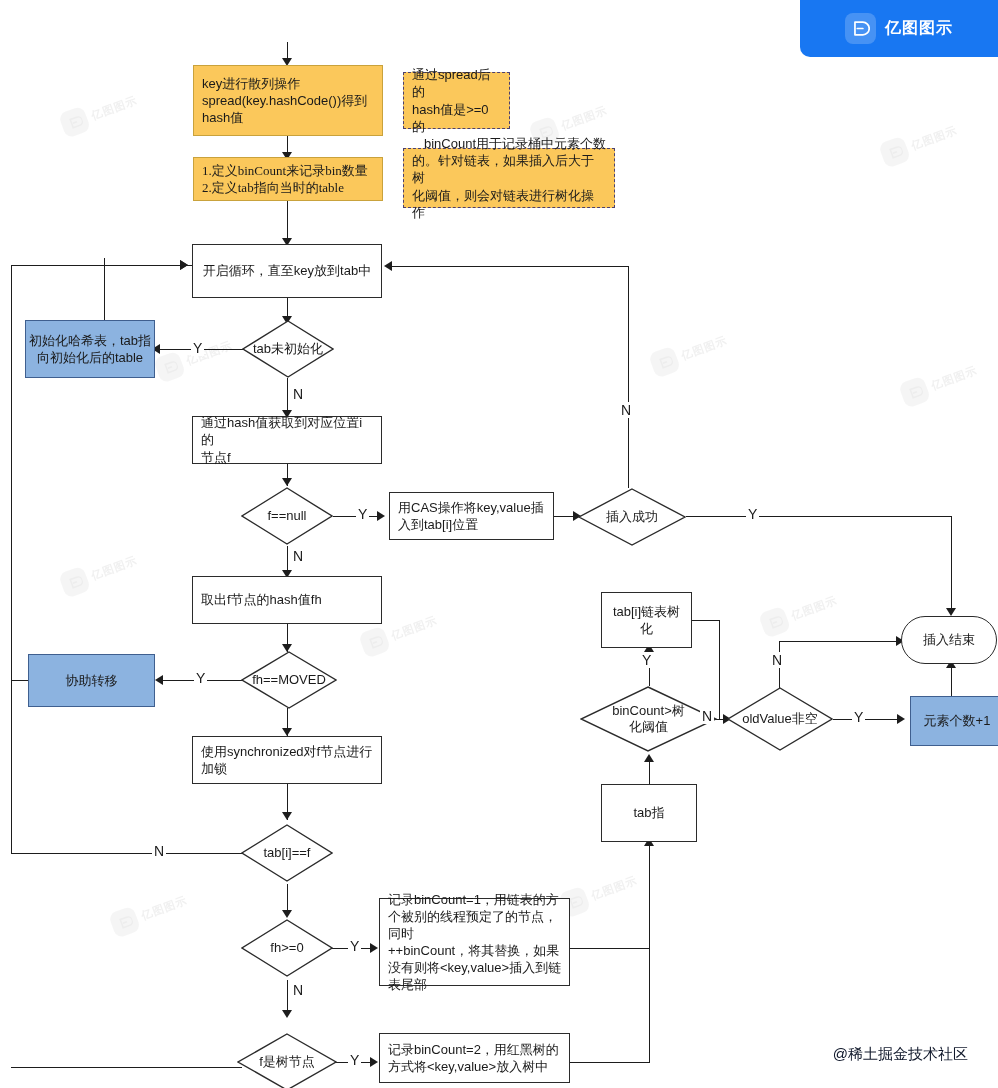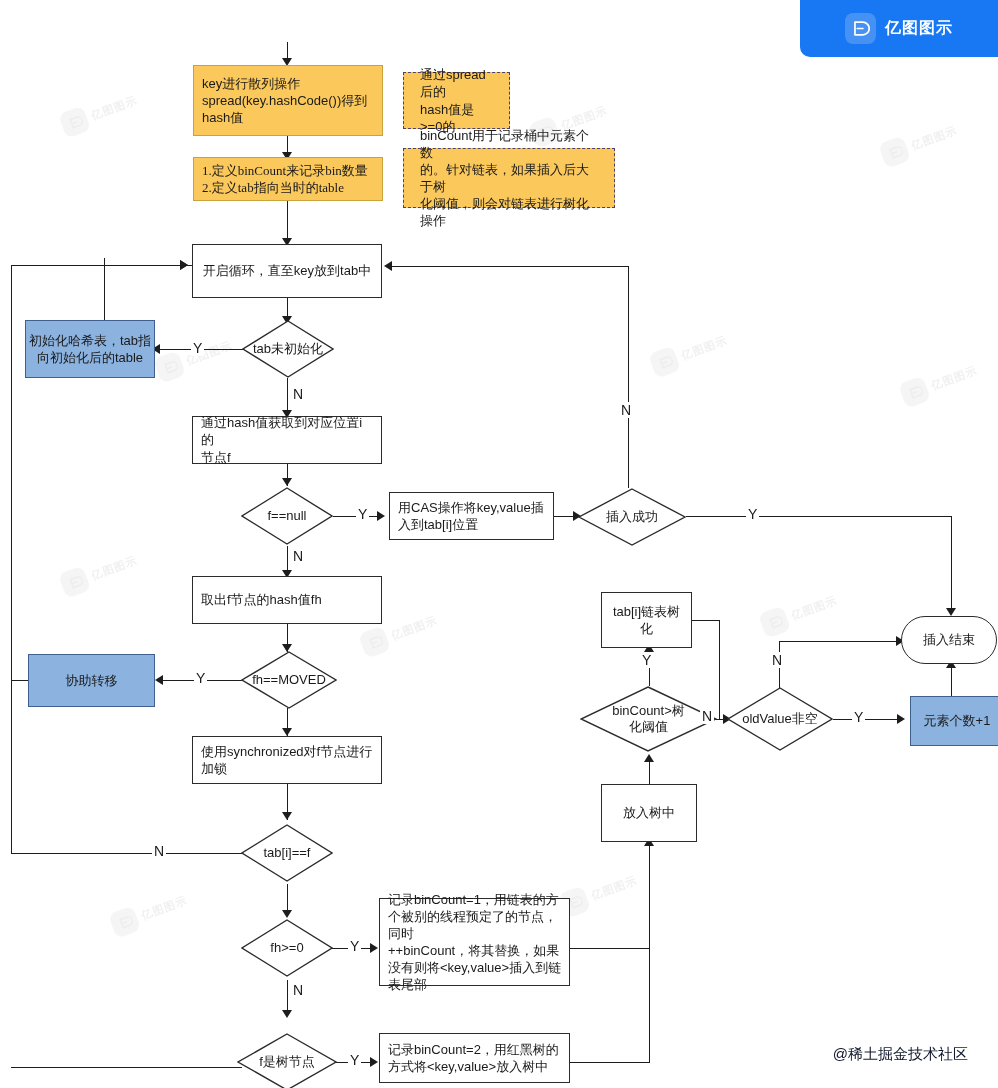--- a/index.html
+++ b/index.html
@@ -8,21 +8,21 @@
 
   
   .node{position:absolute;box-sizing:border-box;display:flex;align-items:center;justify-content:center;
         text-align:center;color:#1a1a1a;line-height:1.32;font-size:13px;z-index:3;}
   .node.left{justify-content:flex-start;text-align:left;}
   .proc{border:1.3px solid #2b2b2b;background:#ffffff;padding:5px 7px;}
   .proc.left{padding-left:8px;}
   .term{border:1.4px solid #2b2b2b;background:#ffffff;border-radius:26px;}
   .fill-blue{background:#8cb3e0;border:1.3px solid #3f5f8f;}
   .fill-orange{background:#fbc85b;border:1.3px solid #c9a23c;}
-  .note{background:#fbc85b;border:1.6px dashed #4b4070;padding:5px 16px;font-size:13px;}
+  .note{background:#fbc85b;border:1.6px dashed #4b4070;padding:5px 8px;font-size:13px;}
 
   
   .dec{position:absolute;z-index:3;}
   .dec .dshape{position:absolute;inset:0;}
   .dec .dlabel{position:absolute;inset:0;display:flex;align-items:center;justify-content:center;
       text-align:center;font-size:13px;color:#1a1a1a;line-height:1.2;z-index:2;}
 
   
   .ln{position:absolute;background:#1d1d1d;z-index:1;}
   .lnh{height:1.4px;}
@@ -296,21 +296,21 @@
   <div class="node proc left fill-orange" style="left:193px;top:157px;width:190px;height:44px;flex-direction:column;align-items:flex-start;justify-content:center;font-family:Liberation Serif, serif;">
     <div>1.定义binCount来记录bin数量</div>
     <div>2.定义tab指向当时的table</div>
   </div>
 
   <div class="node note left" style="left:403px;top:72px;width:107px;height:57px;flex-direction:column;align-items:flex-start;justify-content:center;">
     <div>通过spread后的</div>
     <div>hash值是&gt;=0的</div>
   </div>
 
-  <div class="node note left" style="left:403px;top:148px;width:212px;height:60px;flex-direction:column;align-items:center;justify-content:center;">
+  <div class="node note left" style="left:403px;top:148px;width:212px;height:60px;flex-direction:column;align-items:flex-end;justify-content:center;">
     <div>binCount用于记录桶中元素个数</div>
     <div>的。针对链表，如果插入后大于树</div>
     <div>化阈值，则会对链表进行树化操作</div>
   </div>
 
   <div class="node proc" style="left:192px;top:244px;width:190px;height:54px;">开启循环，直至key放到tab中</div>
 
   <div class="dec" style="left:242px;top:320px;width:92px;height:58px;">
     <svg class="dshape" viewBox="0 0 92 58" preserveAspectRatio="none">
         <polygon points="46,1 91,29 46,57 1,29" fill="#fff" stroke="#2b2b2b" stroke-width="1.4"></polygon>
@@ -391,21 +391,21 @@
     <div>++binCount，将其替换，如果</div>
     <div>没有则将&lt;key,value&gt;插入到链</div>
     <div>表尾部</div>
   </div>
 
   <div class="node proc left" style="left:379px;top:1033px;width:191px;height:50px;flex-direction:column;align-items:flex-start;justify-content:center;">
     <div>记录binCount=2，用红黑树的</div>
     <div>方式将&lt;key,value&gt;放入树中</div>
   </div>
 
-  <div class="node proc" style="left:601px;top:784px;width:96px;height:58px;">放入树中</div>
+  <div class="node proc" style="left:601px;top:784px;width:96px;height:58px;">tab指</div>
 
   <div class="dec" style="left:580px;top:686px;width:137px;height:66px;">
     <svg class="dshape" viewBox="0 0 137 66" preserveAspectRatio="none">
         <polygon points="68,1 136,33 68,65 1,33" fill="#fff" stroke="#2b2b2b" stroke-width="1.4"></polygon>
       </svg>
     <div class="dlabel" style="flex-direction:column;">
       <div>binCount&gt;树</div>
       <div>化阈值</div>
     </div>
   </div>

